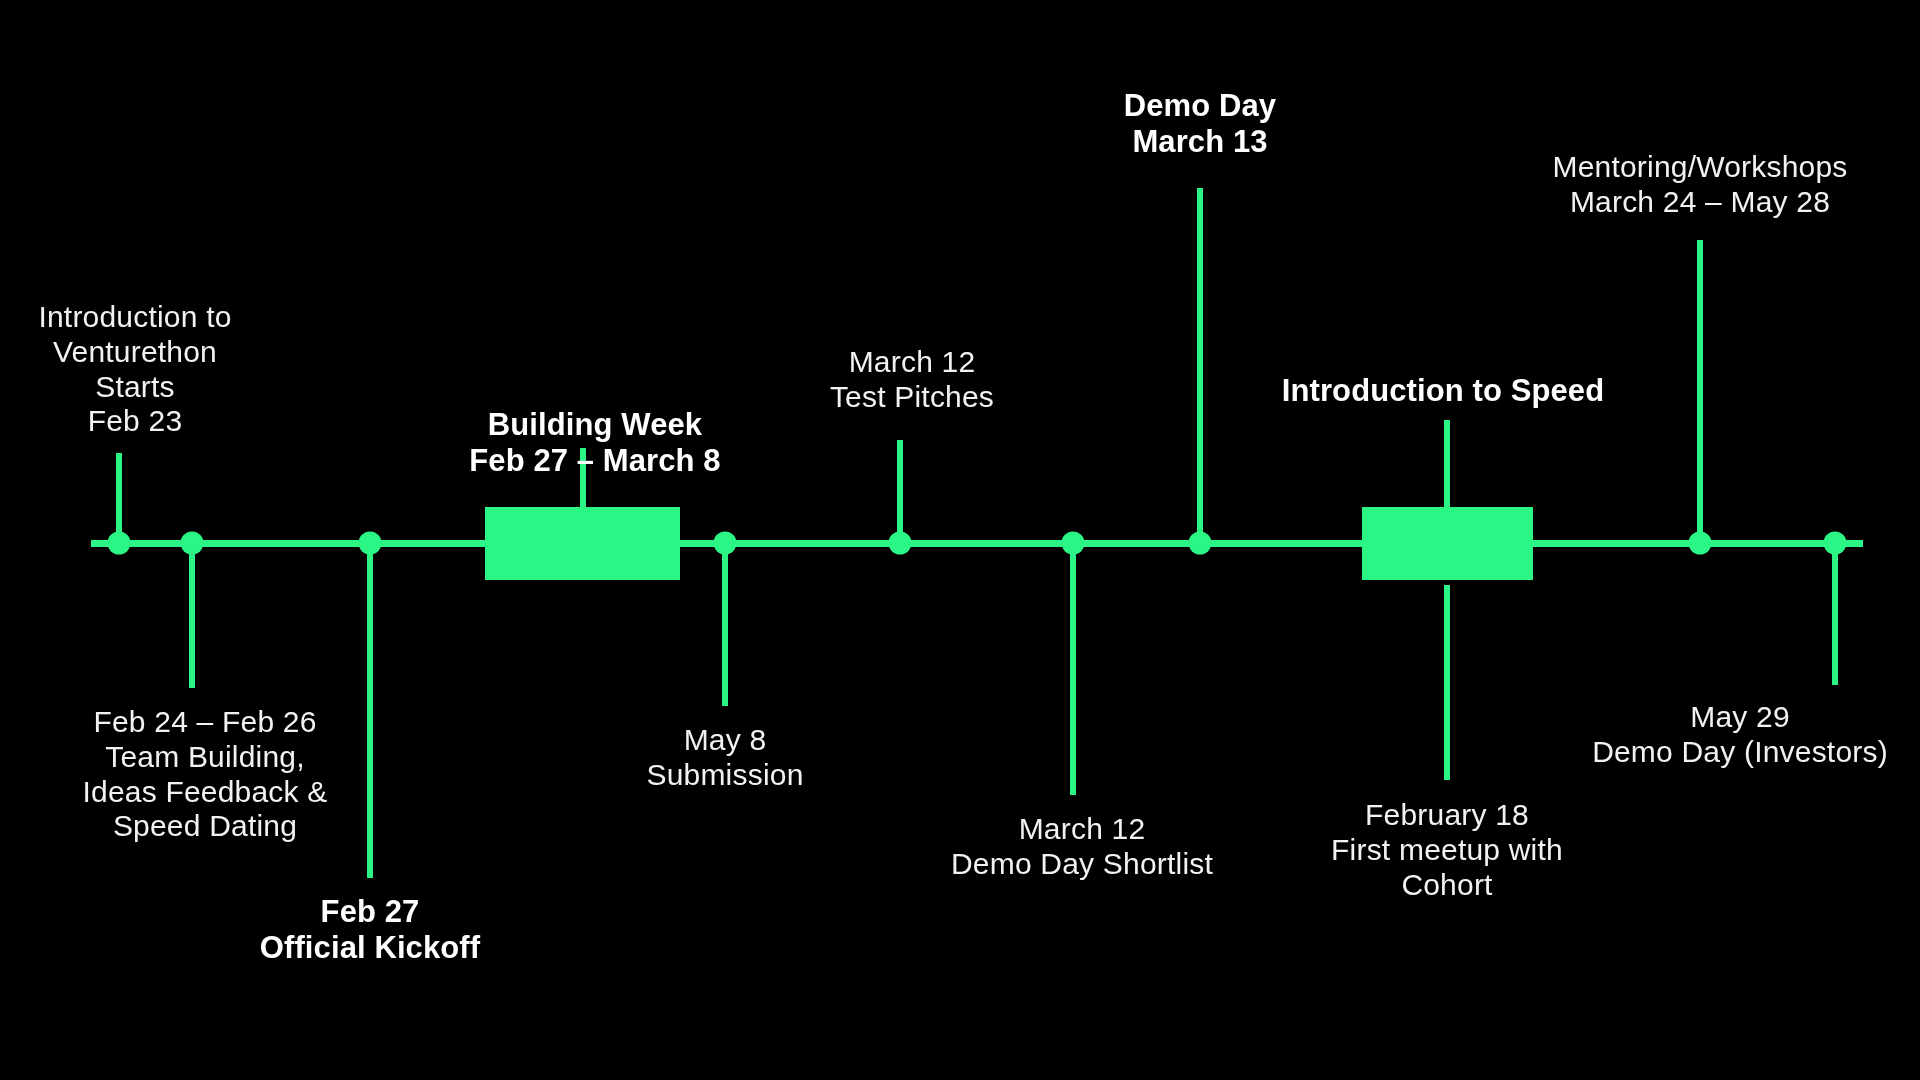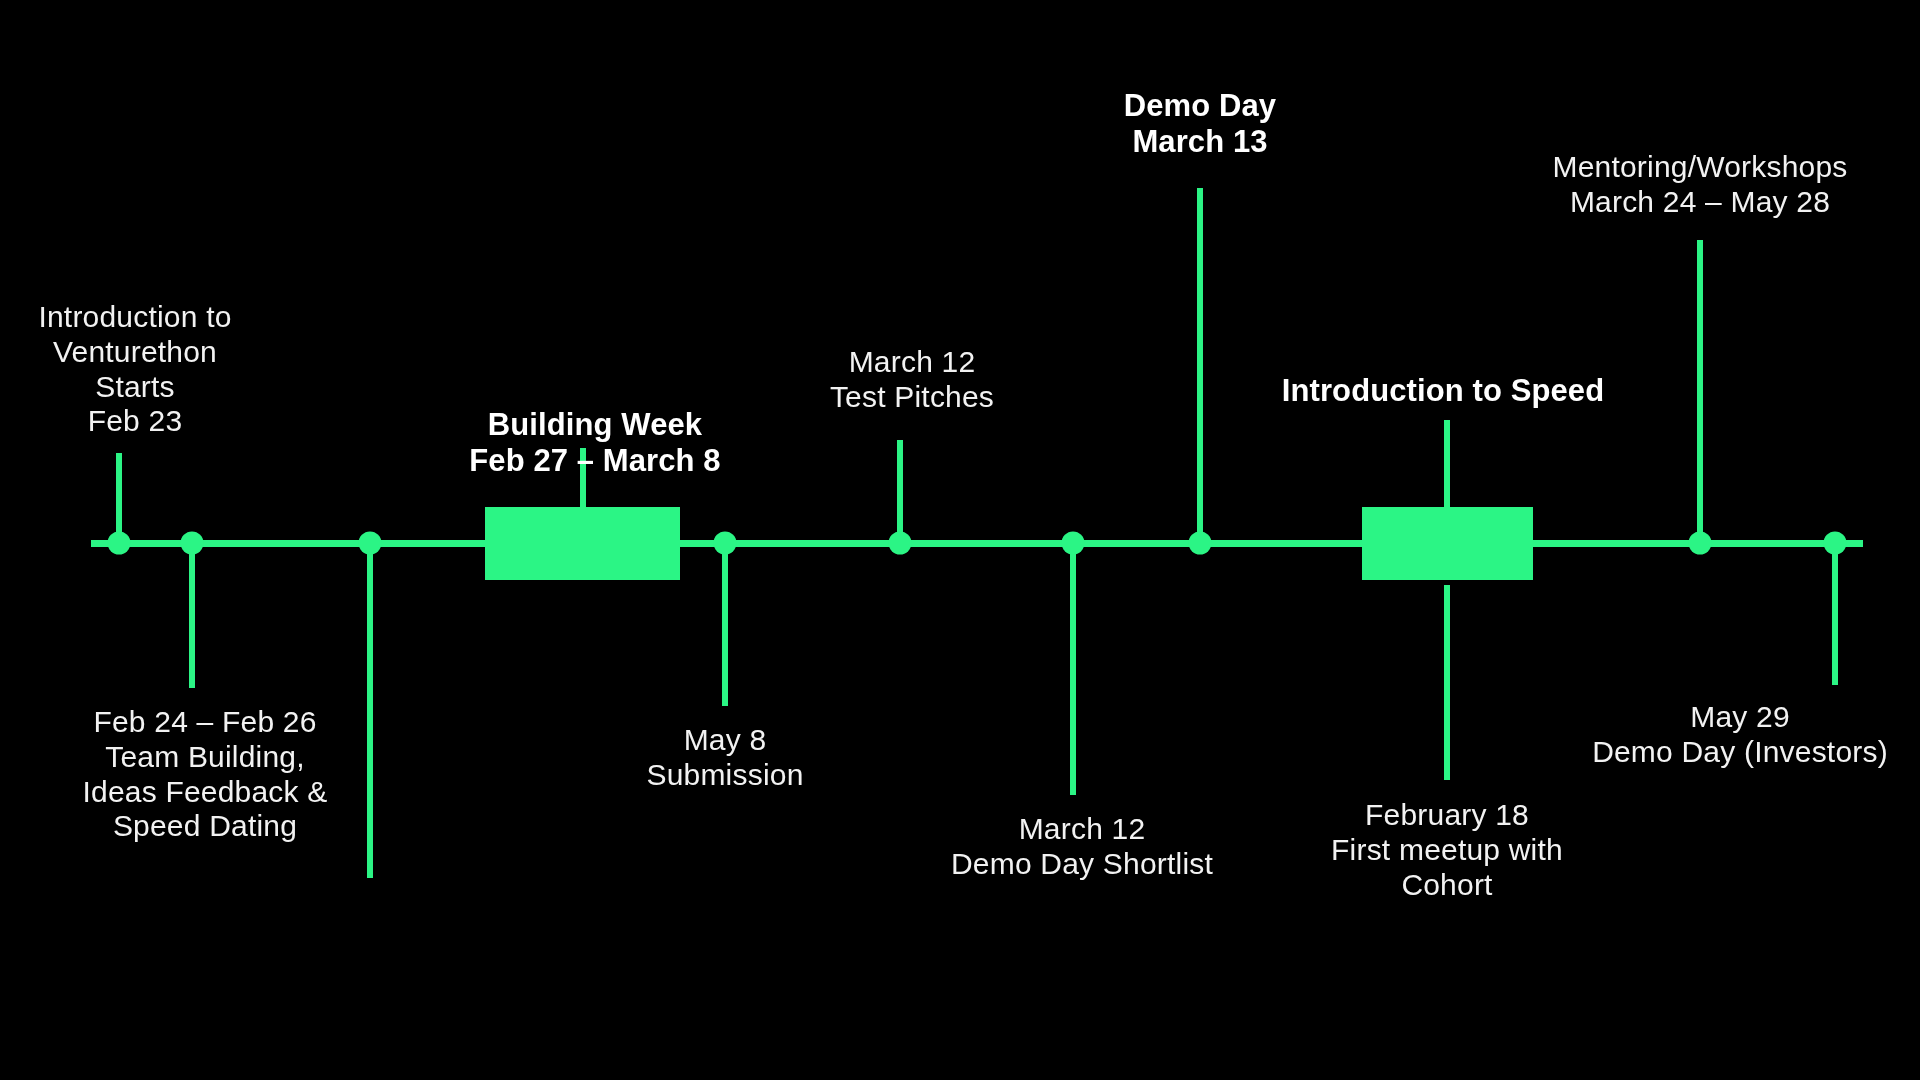--- a/index.html
+++ b/index.html
@@ -58,20 +58,22 @@
 Starts
 Feb 23</div>
     <div class="stem" style="left: 192px; top: 543px; height: 145px;"></div>
     <div class="node" style="left: 192px; top: 543px;"></div>
     <div class="label reg ctr" style="left: 205px; top: 705px; width: 360px;">Feb 24 – Feb 26
 Team Building,
 Ideas Feedback &amp;
 Speed Dating</div>
     <div class="stem" style="left: 370px; top: 543px; height: 335px;"></div>
     <div class="node" style="left: 370px; top: 543px;"></div>
+    <div class="label bold ctr" style="left: 370px; top: 894px; width: 420px;">Feb 27
+Official Kickoff</div>
     <div class="stem" style="left: 583px; top: 448px; height: 64px;"></div>
     <div class="span-bar" style="left: 485px; width: 195px; top: 506.5px; height: 73px;"></div>
     <div class="label bold ctr" style="left: 595px; top: 388px; width: 480px; margin-top: 19px;">Building Week
 Feb 27 – March 8</div>
     <div class="stem" style="left: 725px; top: 543px; height: 163px;"></div>
     <div class="node" style="left: 725px; top: 543px;"></div>
     <div class="label reg ctr" style="left: 725px; top: 723px; width: 340px;">May 8
 Submission</div>
     <div class="stem" style="left: 900px; top: 440px; height: 103px;"></div>
     <div class="node" style="left: 900px; top: 543px;"></div>

